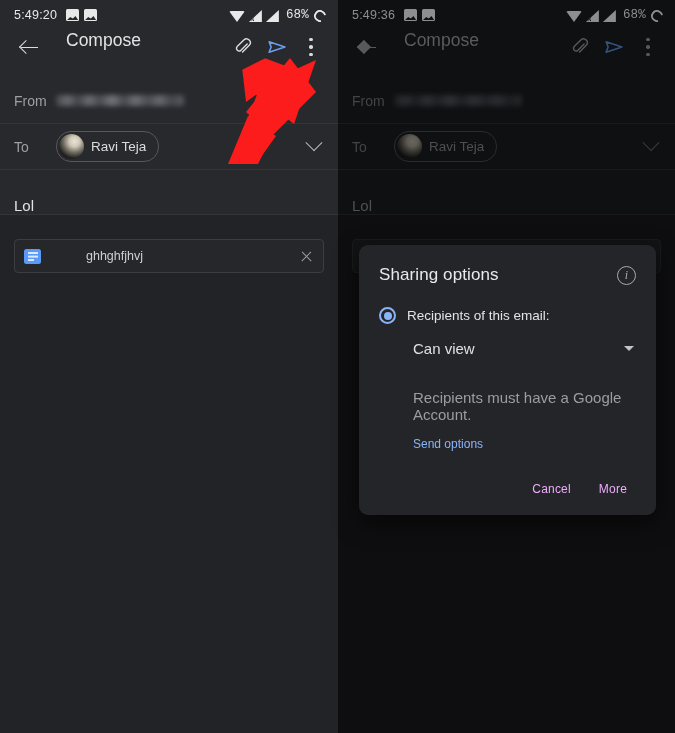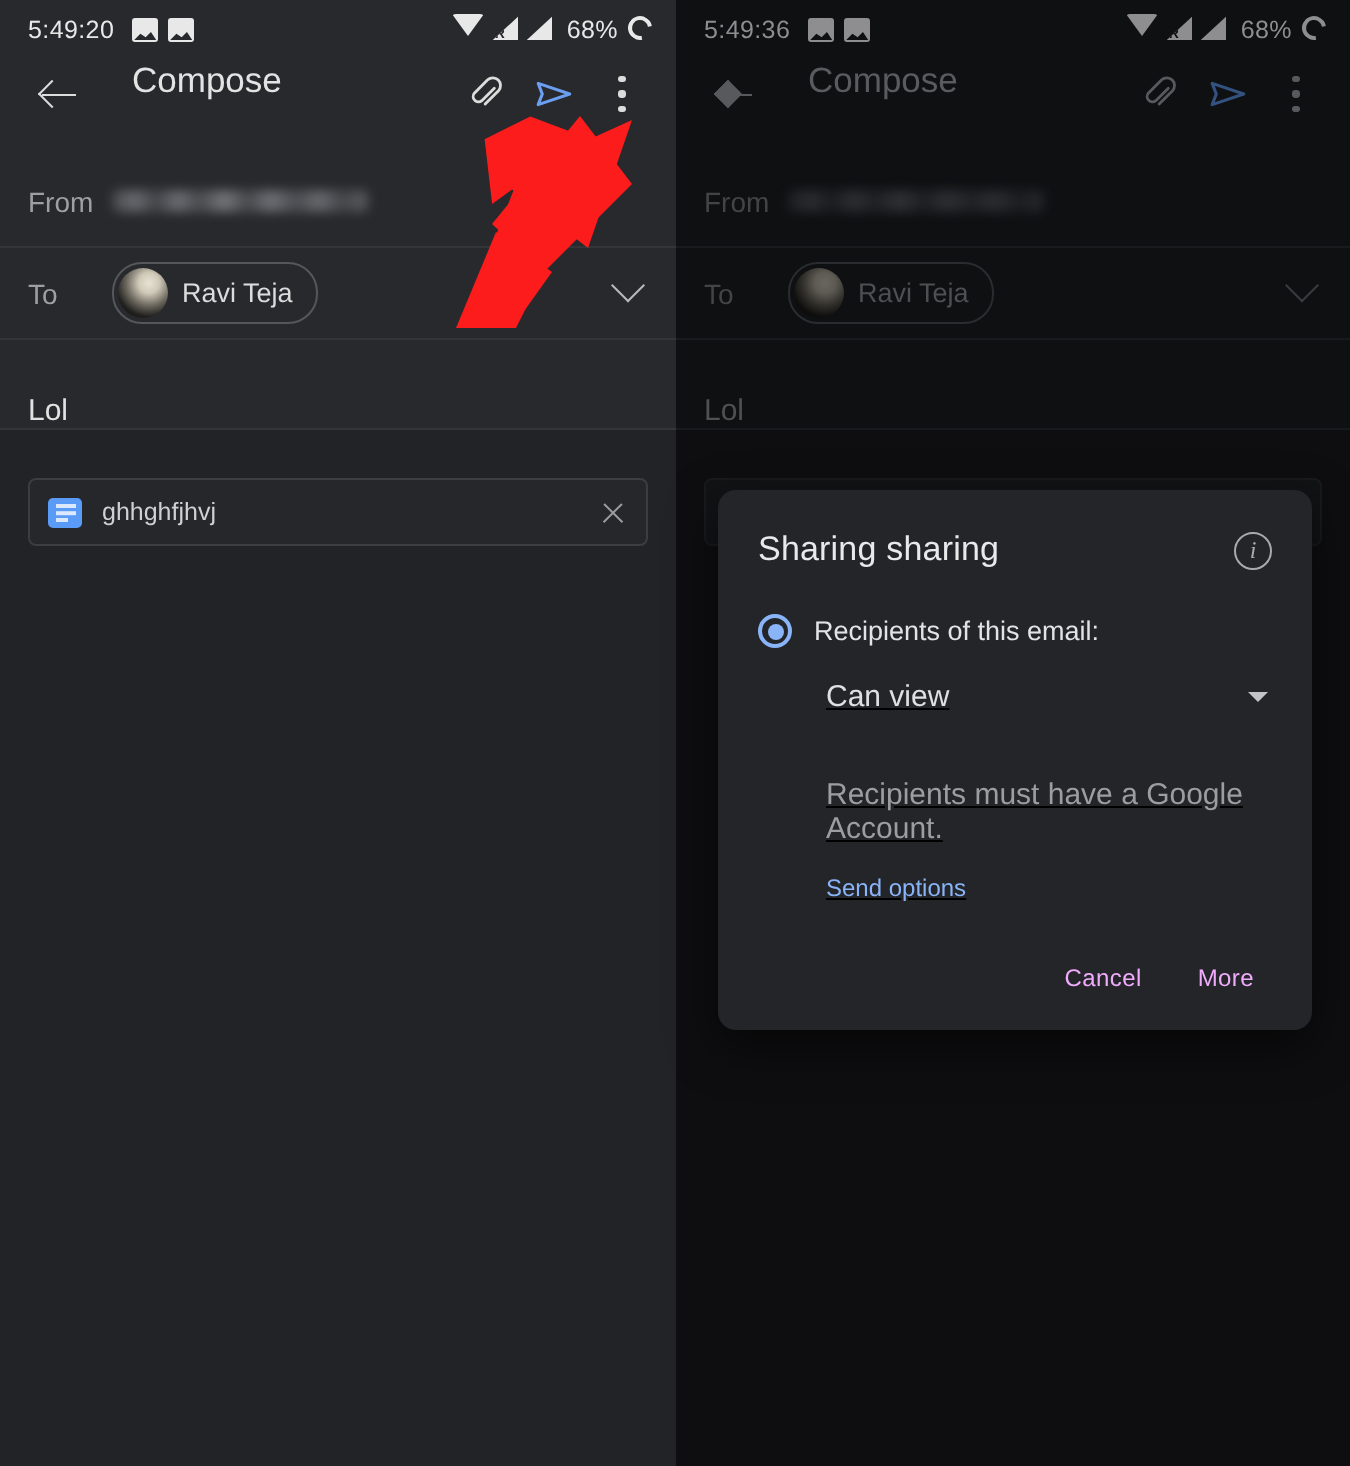--- a/index.html
+++ b/index.html
@@ -54,21 +54,21 @@
   }
   .right .sb-sq { background: #8e8e90; }
   .sb-sq::after {
     content:"";
     position:absolute; left:1px; bottom:1px; right:1px; height:5px;
     background:#27292d;
     clip-path: polygon(0 100%, 28% 38%, 52% 72%, 76% 20%, 100% 100%);
   }
   .right .sb-sq::after { background:#0f1012; }
   .sb-spacer { flex: 1; }
-  .sb-icons-right { display: flex; align-items: flex-start; gap: 4px; }
+  .sb-icons-right { display: flex; align-items: flex-end; gap: 4px; font-family: Liberation Mono, monospace; }
   .ic-wifi {
     width: 0; height: 0;
     border-left: 8px solid transparent;
     border-right: 8px solid transparent;
     border-top: 11px solid #e8e8e8;
     border-radius: 2px;
     margin-top: -1px;
   }
   .right .ic-wifi { border-top-color: #8e8e90; }
   .ic-sig {
@@ -225,20 +225,21 @@
   }
   .right .body-area { background: #0e0e10; }
   .attach-chip {
     display: flex;
     align-items: center;
     height: 32px;
     border: 1px solid #3b3d41;
     border-radius: 4px;
     padding: 0 10px 0 9px;
     background: #25272b;
+    gap: 35px;
   }
   .right .attach-chip { border-color:#191a1c; background:#121315; }
   .doc-icon {
     width: 17px; height: 15px;
     border-radius: 2.5px;
     background: #5b9bf8;
     position: relative;
     flex-shrink: 0;
     margin-right: 10px;
   }
@@ -324,21 +325,21 @@
     border: 2px solid #8ab4f8;
     display:flex; align-items:center; justify-content:center;
   }
   .radio.on::after {
     content:"";
     width:8px; height:8px; border-radius:50%;
     background:#8ab4f8;
   }
   .radio.off { border: 2px solid #9a9b9e; }
   .radio-label { font-size: 13.5px; color: #e2e3e4; }
-  .sub-block { padding-left: 34px; margin-top: 16px; text-decoration: underline; }
+  .sub-block { padding-left: 34px; margin-top: 16px; }
   .select-row {
     display:flex; align-items:center;
     padding-bottom: 8px;
   }
   .select-value { font-size: 15px; color: #dfe0e2; flex:1; }
   .ic-caret {
     width:0; height:0;
     border-left: 5px solid transparent;
     border-right: 5px solid transparent;
     border-top: 5px solid #c3c4c7;
@@ -525,21 +526,21 @@
           <span class="doc-icon"></span>
           <span class="attach-name" style="visibility:hidden">Lol</span>
         </div>
       </div>
 
     </div>
   </div>
 
   <div class="dialog">
     <div class="dlg-head">
-      <span class="dlg-title">Sharing sharing</span>
+      <span class="dlg-title">Sharing options</span>
       <span class="ic-info">i</span>
     </div>
 
     <div class="radio-row">
       <span class="radio on"></span>
       <span class="radio-label">Recipients of this email:</span>
     </div>
 
     <div class="sub-block">
       <div class="select-row">

